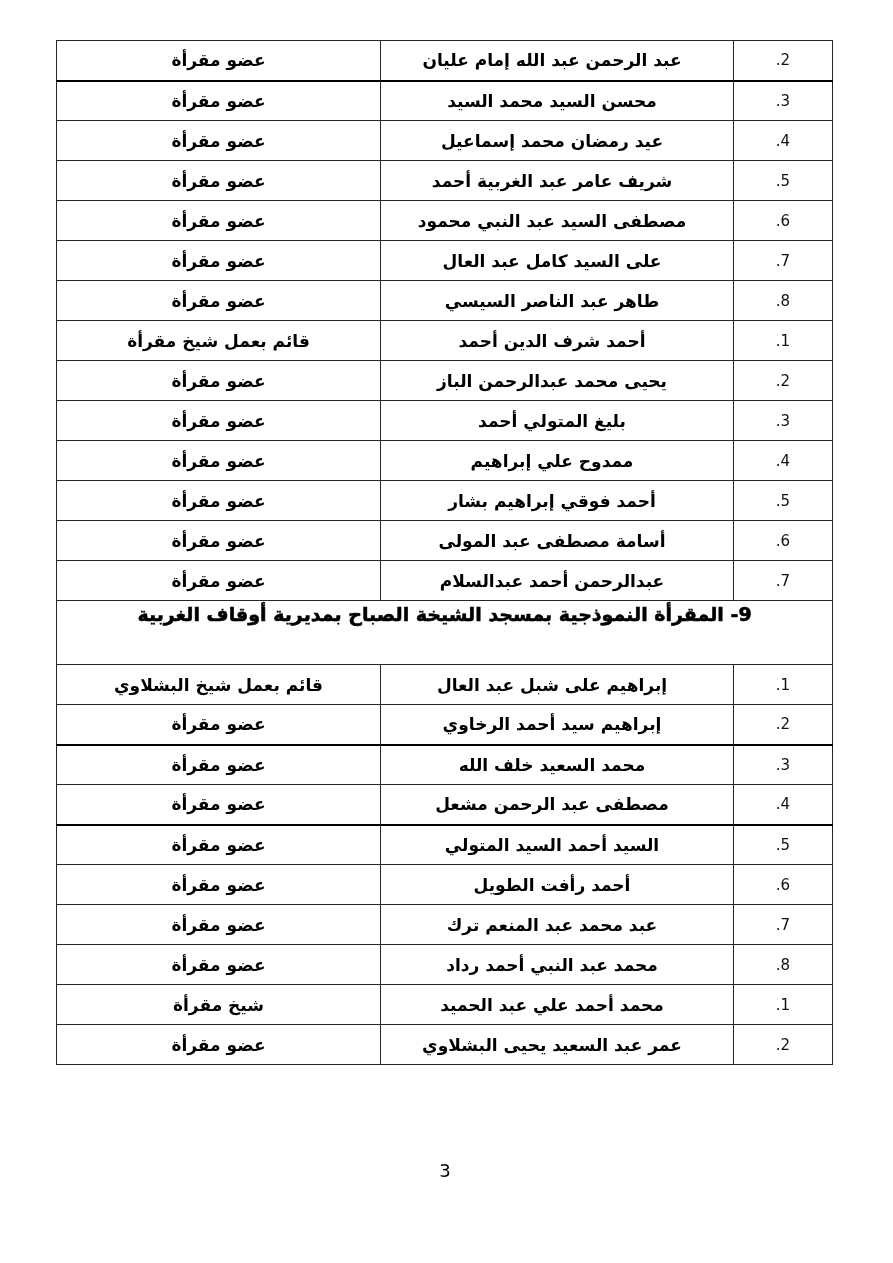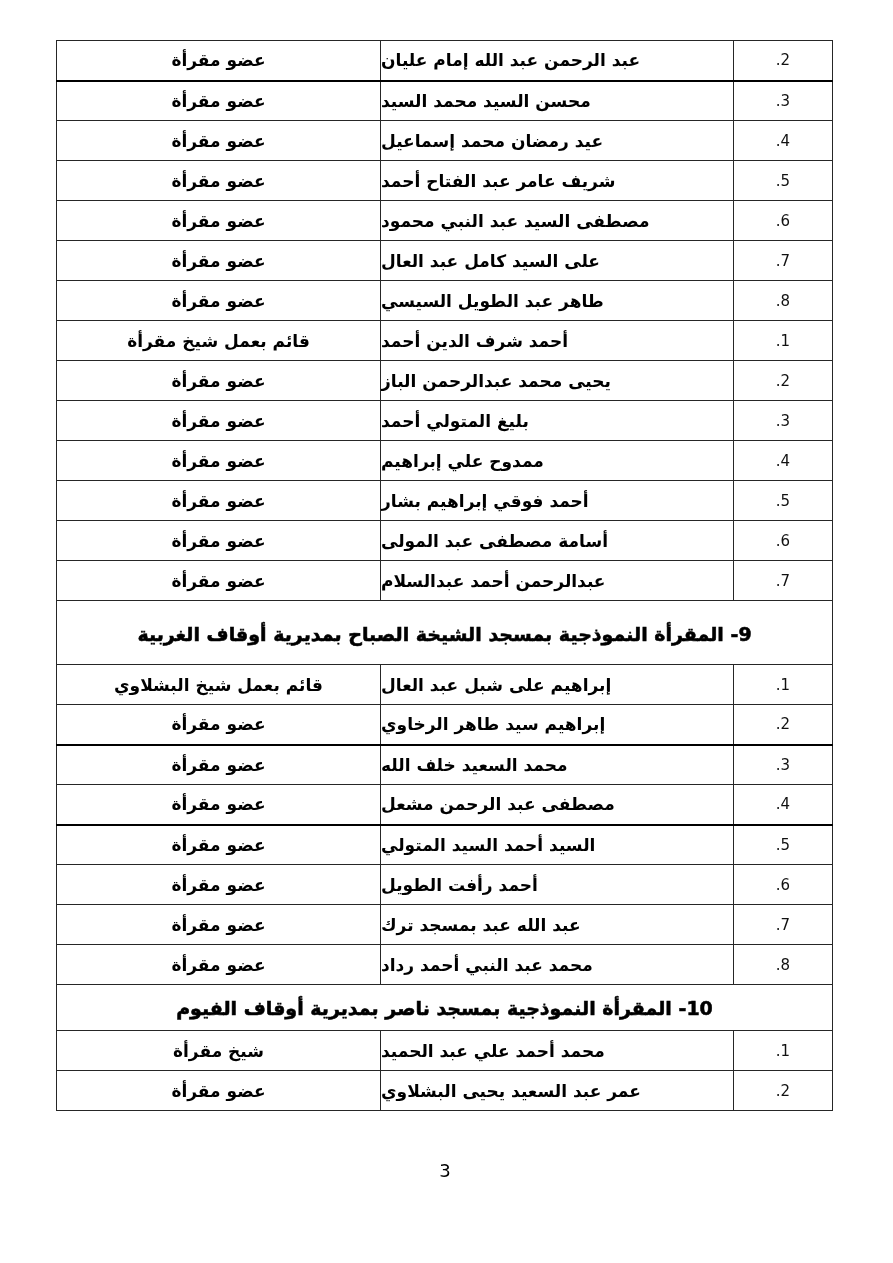--- a/index.html
+++ b/index.html
@@ -33,42 +33,42 @@
   }
   tr.member-row { height: 40px; }
   tr.member-row.hb td { border-bottom-width: 2.6px; border-bottom-color: #000; }
   td.serial-cell {
     text-align: center;
     font-size: 15px;
     font-weight: 400;
     color: #111;
   }
   td.name-cell {
-    text-align: left;
+    text-align: center;
     padding-right: 10px;
     font-weight: bold;
     font-size: 17px;
   }
   td.role-cell {
     text-align: center;
     font-weight: bold;
     font-size: 17px;
   }
   tr.section-header-row { height: 46px; }
   tr.section-header-row.tall { height: 64px; }
   td.section-header {
     text-align: center;
     font-weight: bold;
     font-size: 19px;
     letter-spacing: 0;
     -webkit-text-stroke: 0.55px #000;
   }
   tr.section-header-row.tall td.section-header {
     vertical-align: top;
-    padding-top: 22px;
+    padding-top: 2px;
   }
   .page-number {
     position: absolute;
     top: 1160px;
     right: 60px;
     width: 776px;
     text-align: center;
     font-size: 18px;
     color: #000;
   }
@@ -94,36 +94,36 @@
           <td class="name-cell">محسن السيد محمد السيد</td>
           <td class="role-cell">عضو مقرأة</td>
         </tr>
         <tr class="member-row">
           <td class="serial-cell">4.</td>
           <td class="name-cell">عيد رمضان محمد إسماعيل</td>
           <td class="role-cell">عضو مقرأة</td>
         </tr>
         <tr class="member-row">
           <td class="serial-cell">5.</td>
-          <td class="name-cell">شريف عامر عبد الفتاح أحمد</td>
+          <td class="name-cell">شريف عامر عبد الغربية أحمد</td>
           <td class="role-cell">عضو مقرأة</td>
         </tr>
         <tr class="member-row">
           <td class="serial-cell">6.</td>
           <td class="name-cell">مصطفى السيد عبد النبي محمود</td>
           <td class="role-cell">عضو مقرأة</td>
         </tr>
         <tr class="member-row">
           <td class="serial-cell">7.</td>
           <td class="name-cell">على السيد كامل عبد العال</td>
           <td class="role-cell">عضو مقرأة</td>
         </tr>
         <tr class="member-row">
           <td class="serial-cell">8.</td>
-          <td class="name-cell">طاهر عبد الطويل السيسي</td>
+          <td class="name-cell">طاهر عبد الناصر السيسي</td>
           <td class="role-cell">عضو مقرأة</td>
         </tr>
         <tr class="member-row">
           <td class="serial-cell">1.</td>
           <td class="name-cell">أحمد شرف الدين أحمد</td>
           <td class="role-cell">قائم بعمل شيخ مقرأة</td>
         </tr>
         <tr class="member-row">
           <td class="serial-cell">2.</td>
           <td class="name-cell">يحيى محمد عبدالرحمن الباز</td>
@@ -157,21 +157,21 @@
         <tr class="section-header-row tall">
           <td colspan="3" class="section-header">9- المقرأة النموذجية بمسجد الشيخة الصباح بمديرية أوقاف الغربية</td>
         </tr>
         <tr class="member-row">
           <td class="serial-cell">1.</td>
           <td class="name-cell">إبراهيم على شبل عبد العال</td>
           <td class="role-cell">قائم بعمل شيخ البشلاوي</td>
         </tr>
         <tr class="member-row hb">
           <td class="serial-cell">2.</td>
-          <td class="name-cell">إبراهيم سيد طاهر الرخاوي</td>
+          <td class="name-cell">إبراهيم سيد أحمد الرخاوي</td>
           <td class="role-cell">عضو مقرأة</td>
         </tr>
         <tr class="member-row">
           <td class="serial-cell">3.</td>
           <td class="name-cell">محمد السعيد خلف الله</td>
           <td class="role-cell">عضو مقرأة</td>
         </tr>
         <tr class="member-row hb">
           <td class="serial-cell">4.</td>
           <td class="name-cell">مصطفى عبد الرحمن مشعل</td>
@@ -182,30 +182,27 @@
           <td class="name-cell">السيد أحمد السيد المتولي</td>
           <td class="role-cell">عضو مقرأة</td>
         </tr>
         <tr class="member-row">
           <td class="serial-cell">6.</td>
           <td class="name-cell">أحمد رأفت الطويل</td>
           <td class="role-cell">عضو مقرأة</td>
         </tr>
         <tr class="member-row">
           <td class="serial-cell">7.</td>
-          <td class="name-cell">عبد الله عبد بمسجد ترك</td>
+          <td class="name-cell">عبد محمد عبد المنعم ترك</td>
           <td class="role-cell">عضو مقرأة</td>
         </tr>
         <tr class="member-row">
           <td class="serial-cell">8.</td>
           <td class="name-cell">محمد عبد النبي أحمد رداد</td>
           <td class="role-cell">عضو مقرأة</td>
-        </tr>
-        <tr class="section-header-row">
-          <td colspan="3" class="section-header">10- المقرأة النموذجية بمسجد ناصر بمديرية أوقاف الفيوم</td>
         </tr>
         <tr class="member-row">
           <td class="serial-cell">1.</td>
           <td class="name-cell">محمد أحمد علي عبد الحميد</td>
           <td class="role-cell">شيخ مقرأة</td>
         </tr>
         <tr class="member-row">
           <td class="serial-cell">2.</td>
           <td class="name-cell">عمر عبد السعيد يحيى البشلاوي</td>
           <td class="role-cell">عضو مقرأة</td>

